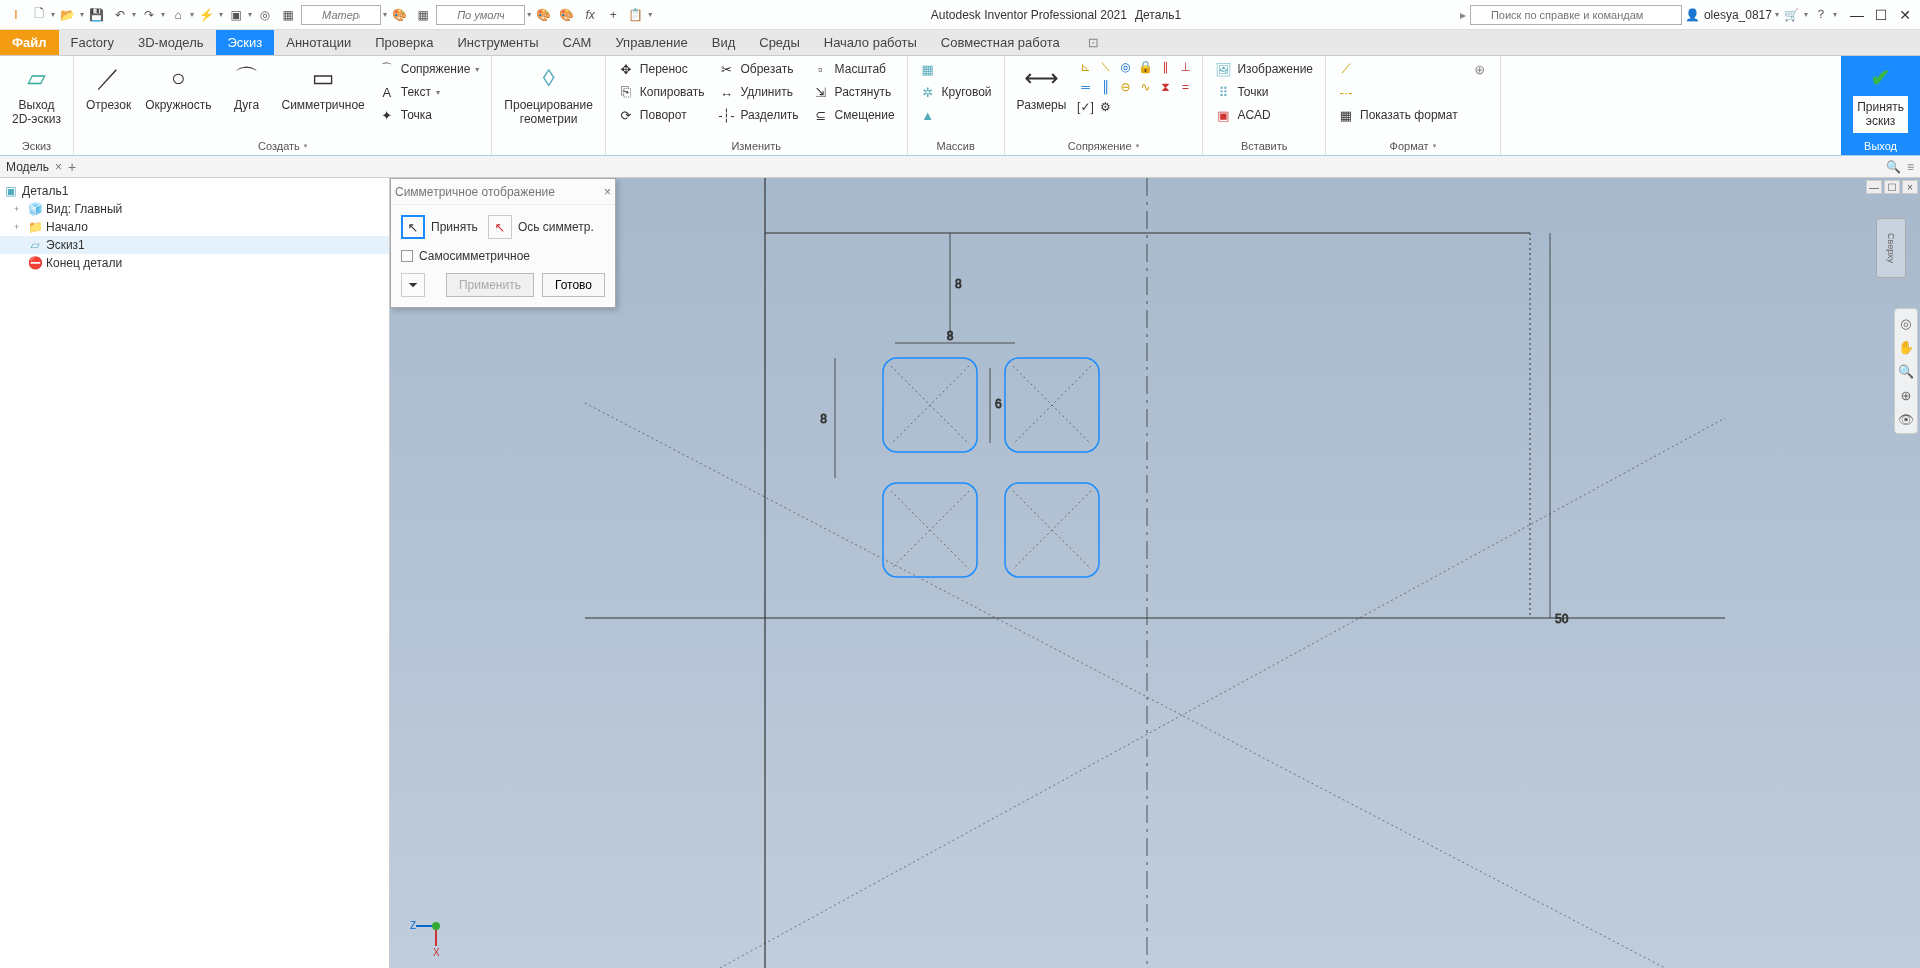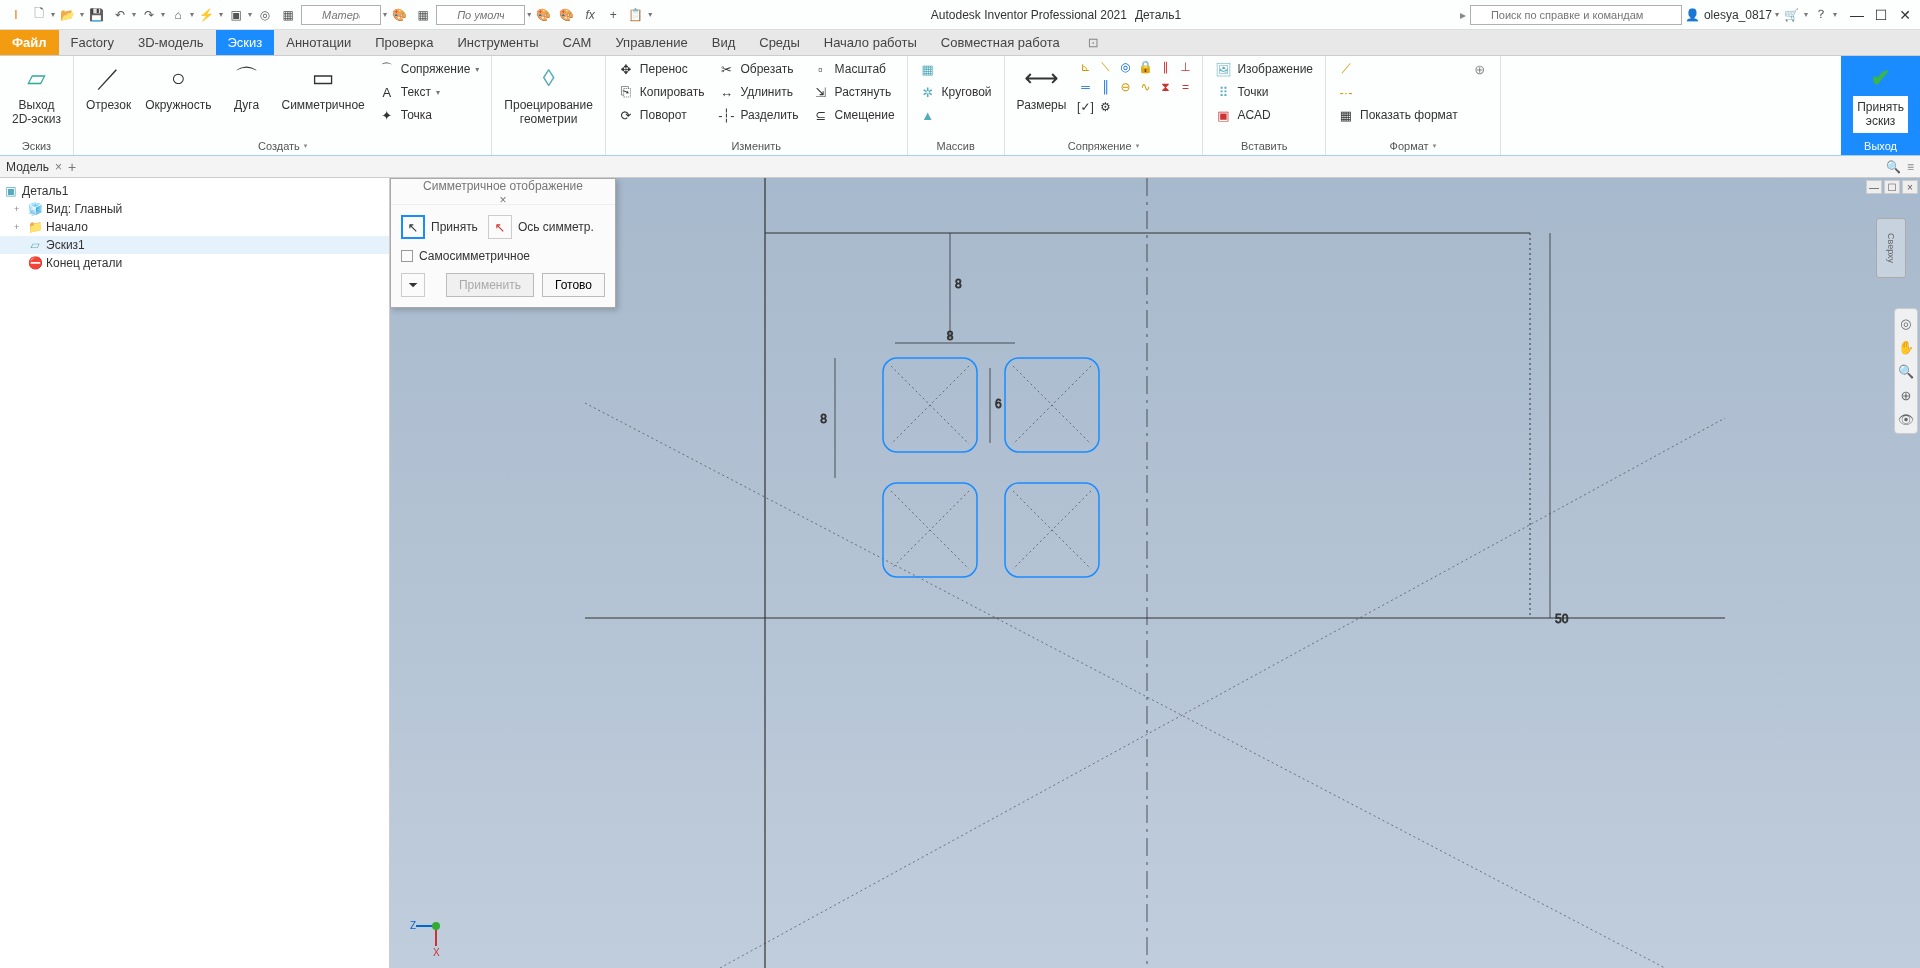--- a/index.html
+++ b/index.html
@@ -53,21 +53,21 @@
 .tree-item .exp { width:10px; color:#888; font-size:9px; }
 .tree-item .ico { width:14px; text-align:center; }
 .tree-item.lvl1 { padding-left:4px; }
 .tree-item.lvl2 { padding-left:14px; }
 .tree-item.sel { background:#e5f1fb; }
 
 .canvas { flex:1; position:relative; background:linear-gradient(180deg,#a7b9cc 0%,#c0cddc 100%); overflow:hidden; }
 
 
 .dialog { position:absolute; left:0; top:0; width:226px; background:#fbfbfb; border:1px solid #aaa; box-shadow:2px 2px 6px rgba(0,0,0,0.2); z-index:50; }
-.dialog .dlg-title { height:26px; display:flex; align-items:center; padding:0 4px; color:#777; font-size:12px; justify-content:space-between; border-bottom:1px solid #eee;flex-direction:column; }
+.dialog .dlg-title { height:26px; display:flex; align-items:center; padding:0 4px; color:#777; font-size:12px; justify-content:space-between; border-bottom:1px solid #eee; }
 .dialog .dlg-body { padding:10px; display:flex; flex-direction:column; gap:10px; }
 .dialog .toggle-row { display:flex; gap:10px; }
 .dialog .tog { display:flex; align-items:center; gap:6px; cursor:pointer; }
 .dialog .tog-ico { width:24px; height:24px; border:1px solid #ccc; display:flex; align-items:center; justify-content:center; font-size:13px; }
 .dialog .tog.active .tog-ico { border:2px solid #1a8cff; }
 .dialog .chk { display:flex; align-items:center; gap:6px; }
 .dialog .chk-box { width:12px; height:12px; border:1px solid #999; }
 .dialog .btn-row { display:flex; gap:8px; align-items:center; }
 .dialog .sq-btn { width:24px; height:24px; border:1px solid #ccc; display:flex; align-items:center; justify-content:center; cursor:pointer; }
 .dialog button { height:24px; padding:0 12px; border:1px solid #bbb; background:#f8f8f8; cursor:pointer; font-size:12px; }

